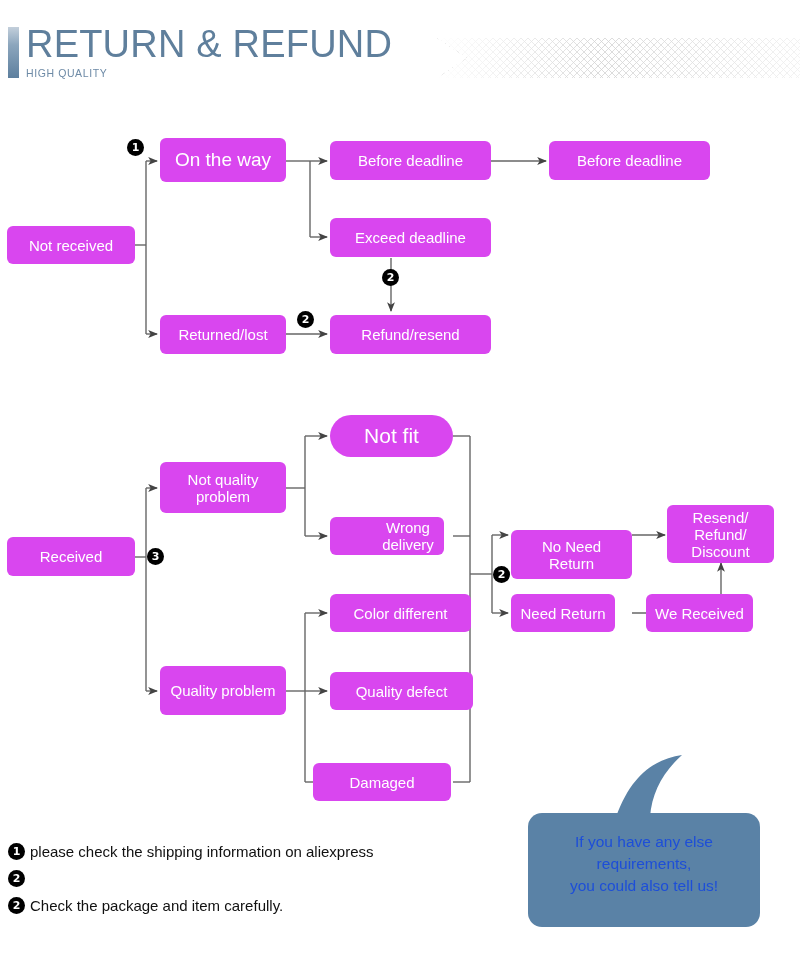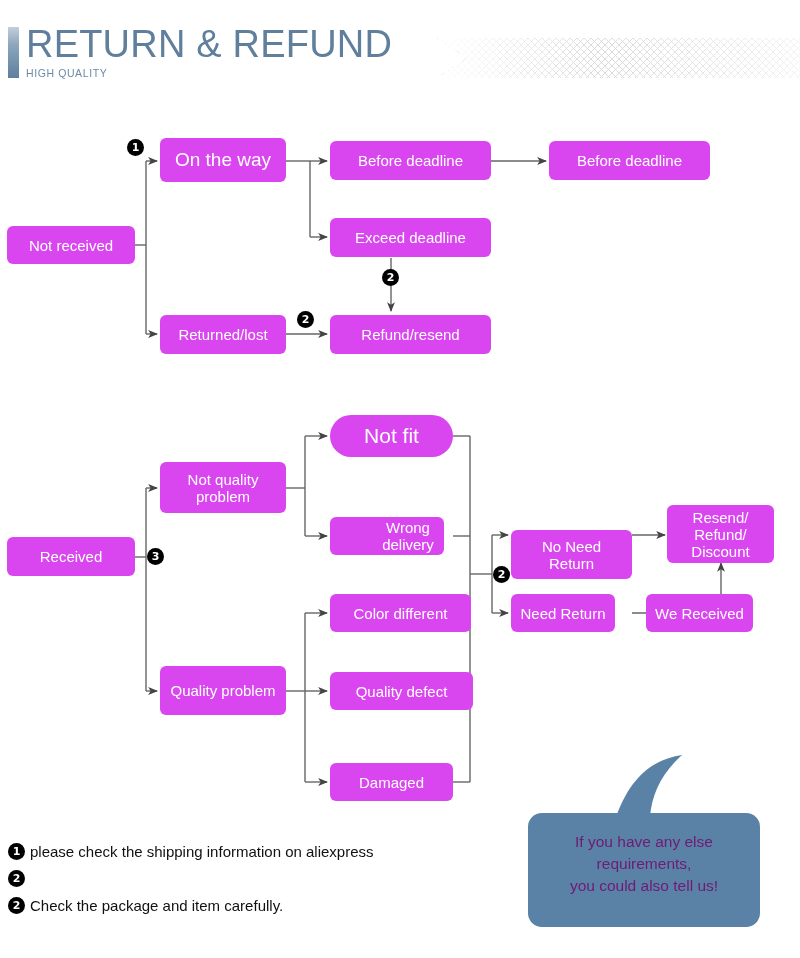--- a/index.html
+++ b/index.html
@@ -148,21 +148,21 @@
   #bubble-svg {
     position: absolute;
     left: 0; top: 0;
     width: 232px; height: 172px;
   }
   #bubble-text {
     position: absolute;
     left: 0; top: 76px;
     width: 232px;
     text-align: center;
-    color: #701a75;
+    color: #1d4ed8;
     font-size: 15.5px;
     line-height: 22px;
     white-space: pre-line;
     z-index: 2;
   }
 </style>
 </head>
 <body>
 
 <div id="page">
@@ -323,21 +323,21 @@
     </div>
 
     <div class="node" style="left:330px; top:194px; width:141px; height:38px;">
       <span>Color different</span>
     </div>
 
     <div class="node" style="left:330px; top:272px; width:143px; height:38px;">
       <span>Quality defect</span>
     </div>
 
-    <div class="node" style="left:330px; top:363px; width:123px; height:38px;">
+    <div class="node" style="left:313px; top:363px; width:138px; height:38px;">
       <span>Damaged</span>
     </div>
 
     <div class="node" style="left:511px; top:110px; width:121px; height:49px; white-space:pre-line;margin-top:20px;">
       <span>No Need
 Return</span>
     </div>
 
     <div class="node" style="left:511px; top:194px; width:104px; height:38px;">
       <span>Need Return</span>

